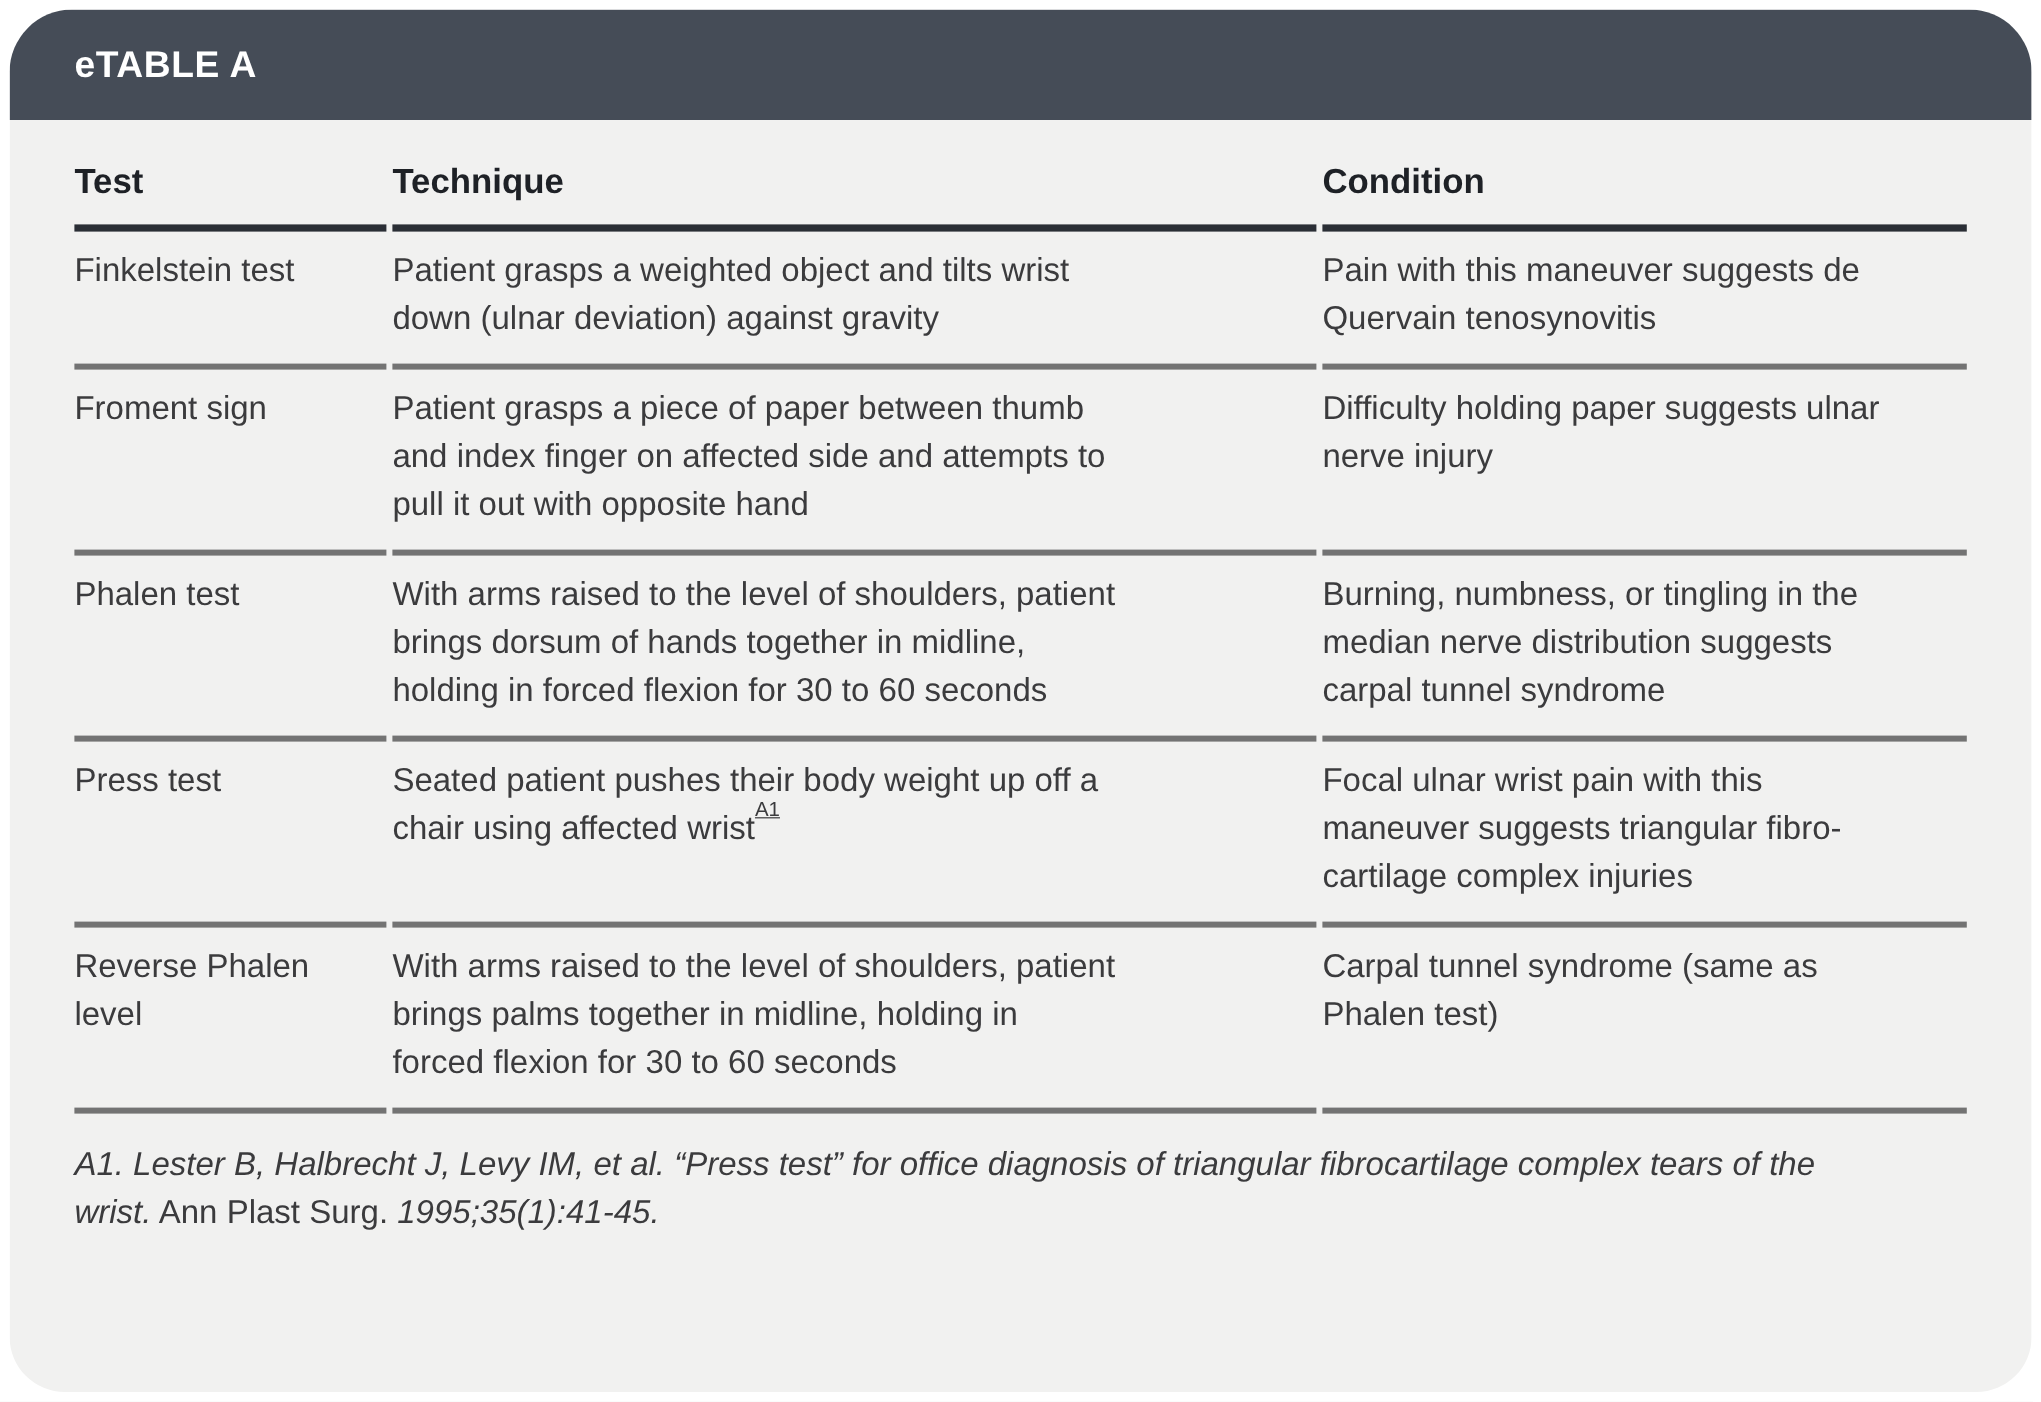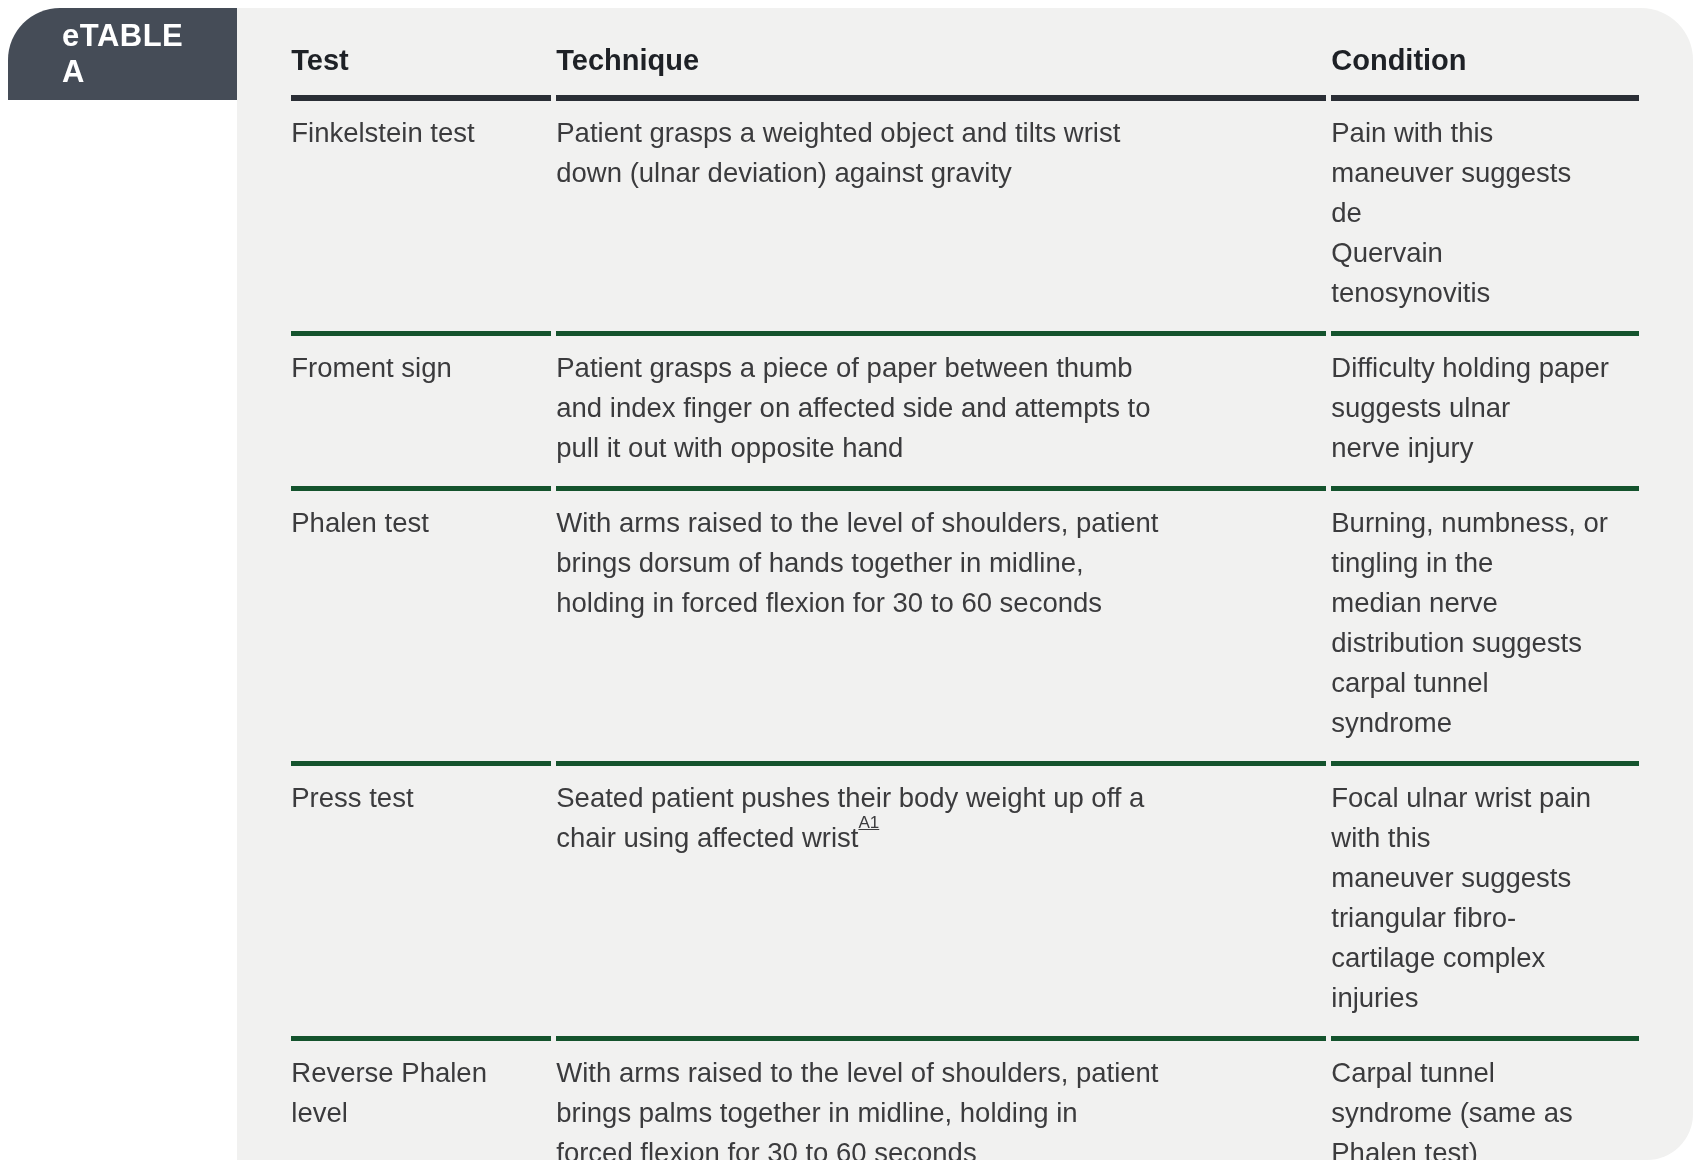--- a/index.html
+++ b/index.html
@@ -15,20 +15,21 @@
     box-sizing: border-box;
     padding: 8px;
   }
   .card {
     width: 100%;
     height: 100%;
     border-radius: 52px 52px 46px 46px;
     overflow: hidden;
     box-sizing: border-box;
     display: flex;
+    flex-direction: column;
   }
   .card-header {
     background: #454C57;
     height: 92px;
     flex: 0 0 92px;
     display: flex;
     align-items: center;
     padding: 0 54px;
   }
   .card-tag {
@@ -68,21 +69,21 @@
   }
   th.col-test { width: 260px; }
   th.col-technique { width: 770px; }
   th.col-condition { width: auto; }
   table.tests td {
     vertical-align: top;
     font-size: 27.5px;
     line-height: 40px;
     color: #3B3B3D;
     padding: 12px 30px 18px 0;
-    border-bottom: 5px solid #14532d;
+    border-bottom: 5px solid #737373;
   }
   .pre { white-space: pre-line; }
   sup.ref-sup {
     font-size: 0.62em;
     position: relative;
     top: -0.5em;
     line-height: 0;
     text-decoration: underline;
   }
   .note {
@@ -158,15 +159,17 @@
             <td><span class="pre">With arms raised to the level of shoulders, patient
 brings palms together in midline, holding in
 forced flexion for 30 to 60 seconds</span></td>
             <td><span class="pre">Carpal tunnel syndrome (same as
 Phalen test)</span></td>
           </tr>
         </tbody>
       </table>
 
 
+      <p class="reference"><em class="pre">A1. Lester B, Halbrecht J, Levy IM, et al. “Press test” for office diagnosis of triangular fibrocartilage complex tears of the
+wrist.</em><span class="upright pre"> Ann Plast Surg. </span><em class="pre">1995;35(1):41-45.</em></p>
     </div>
   </div>
 </div>
 
 </body></html>

